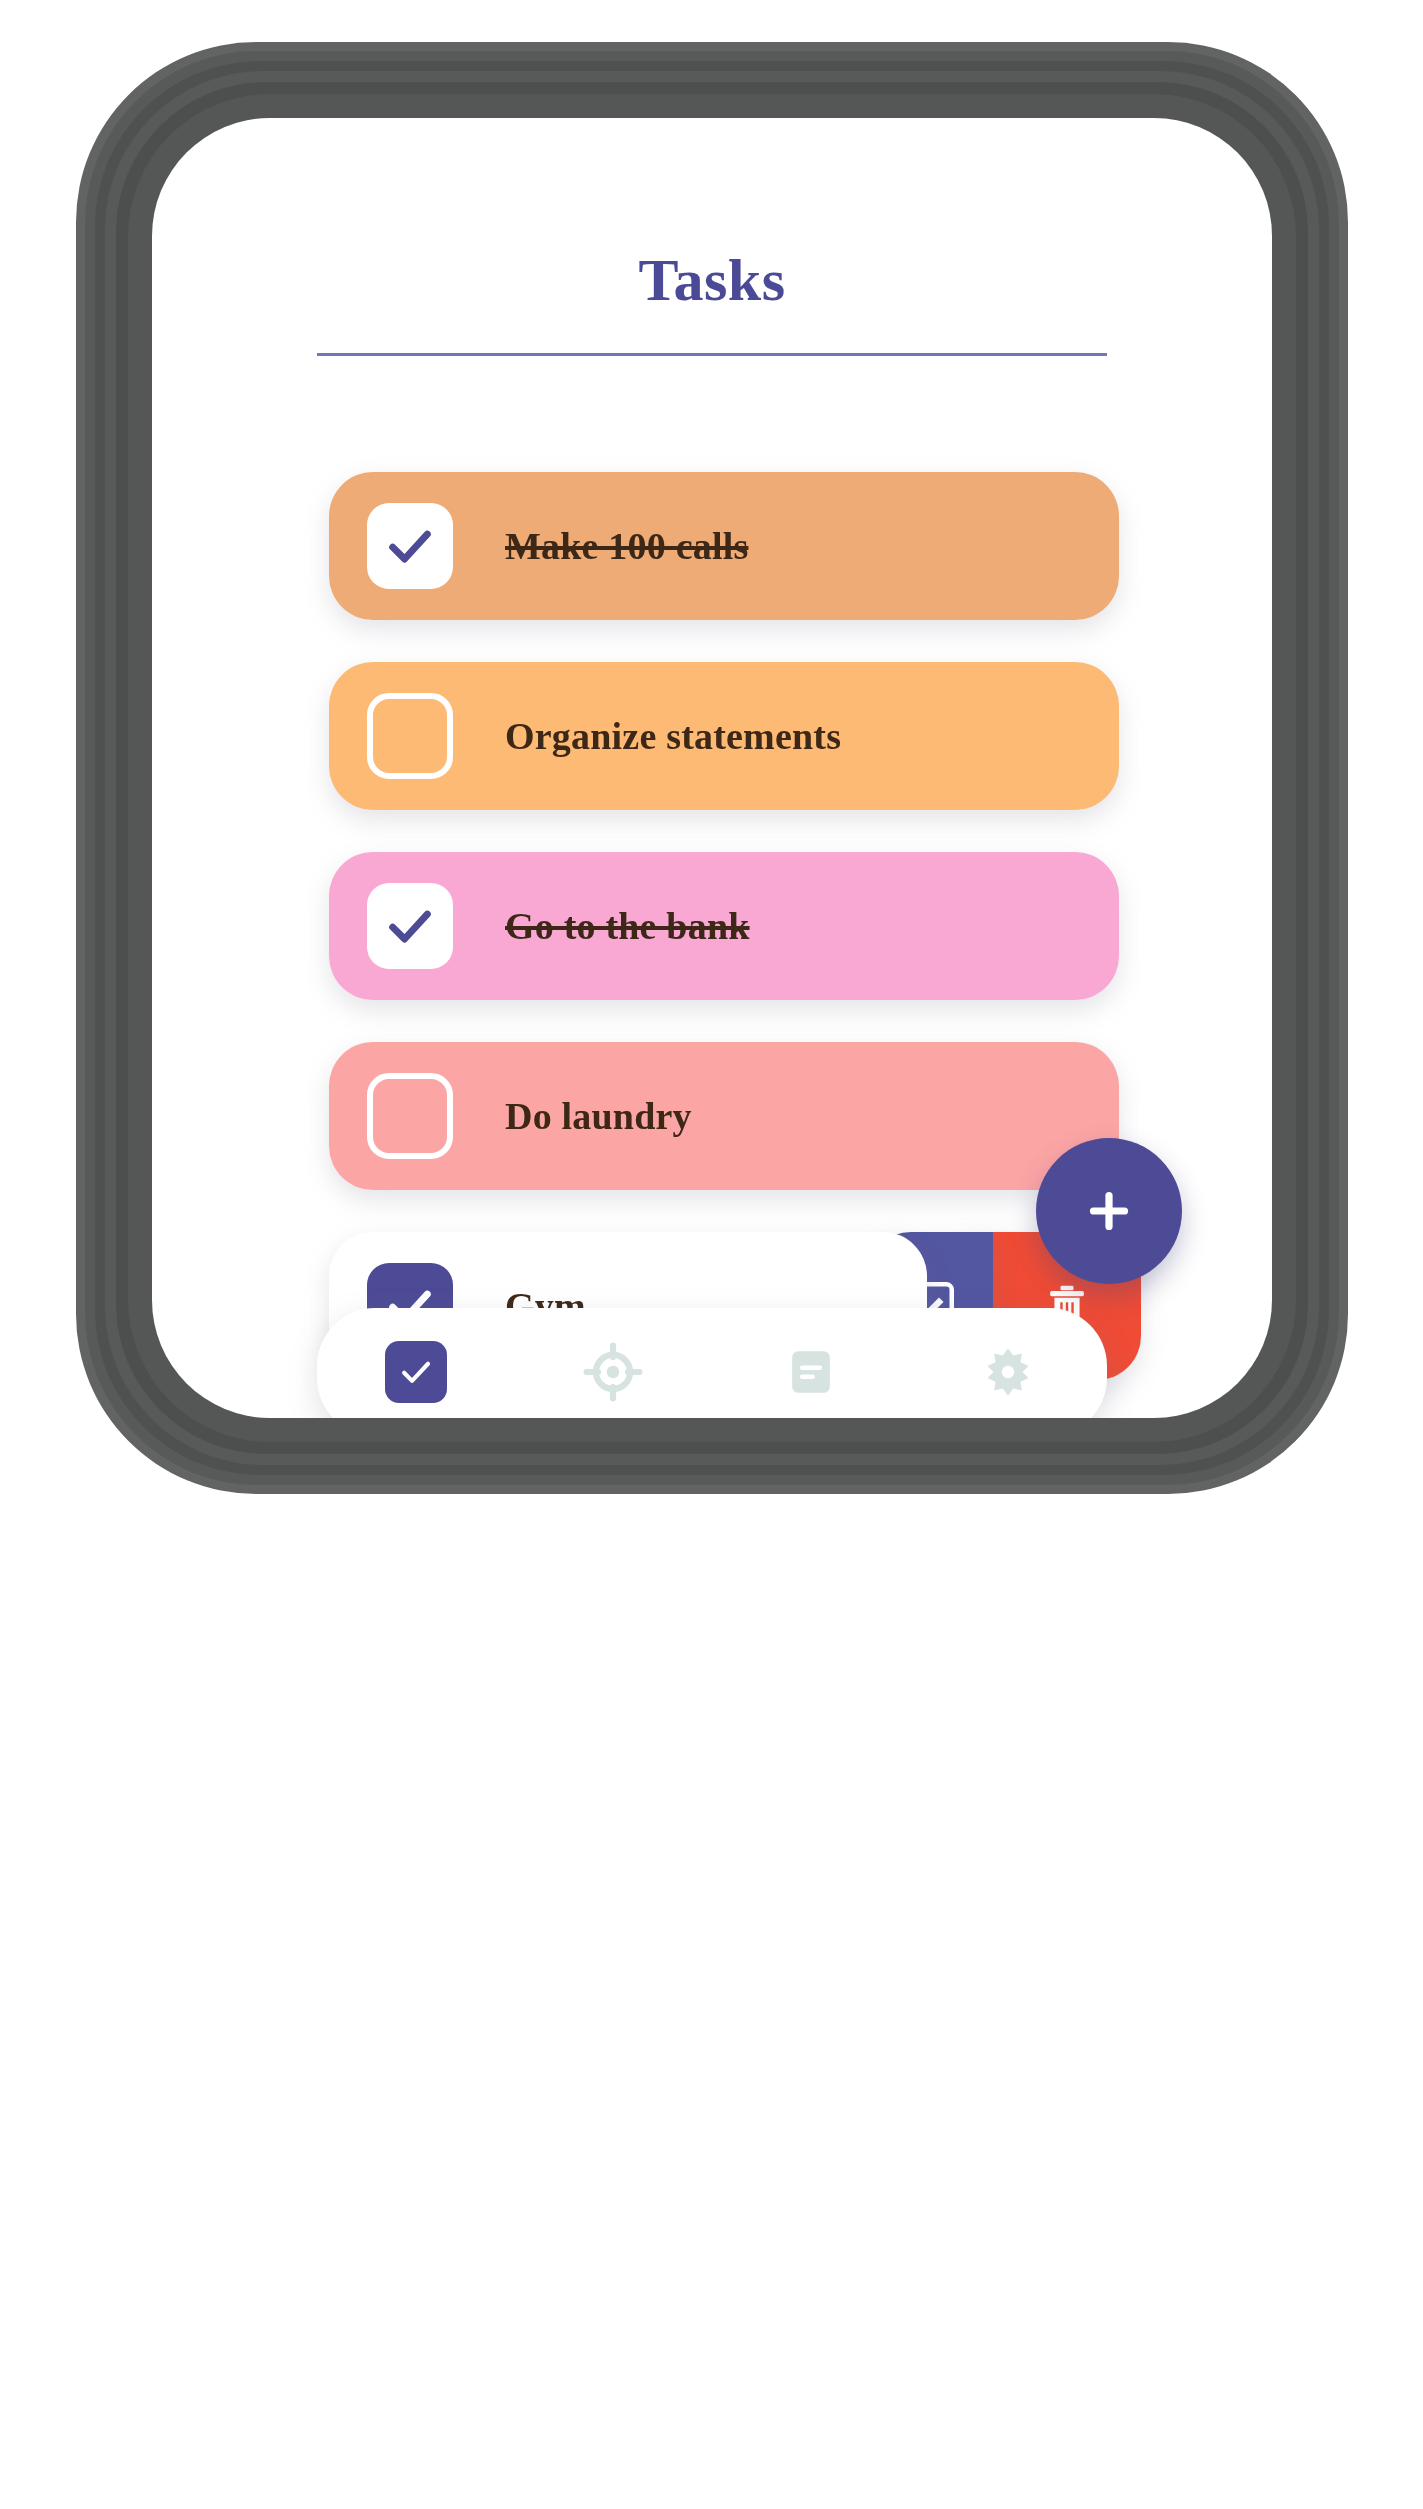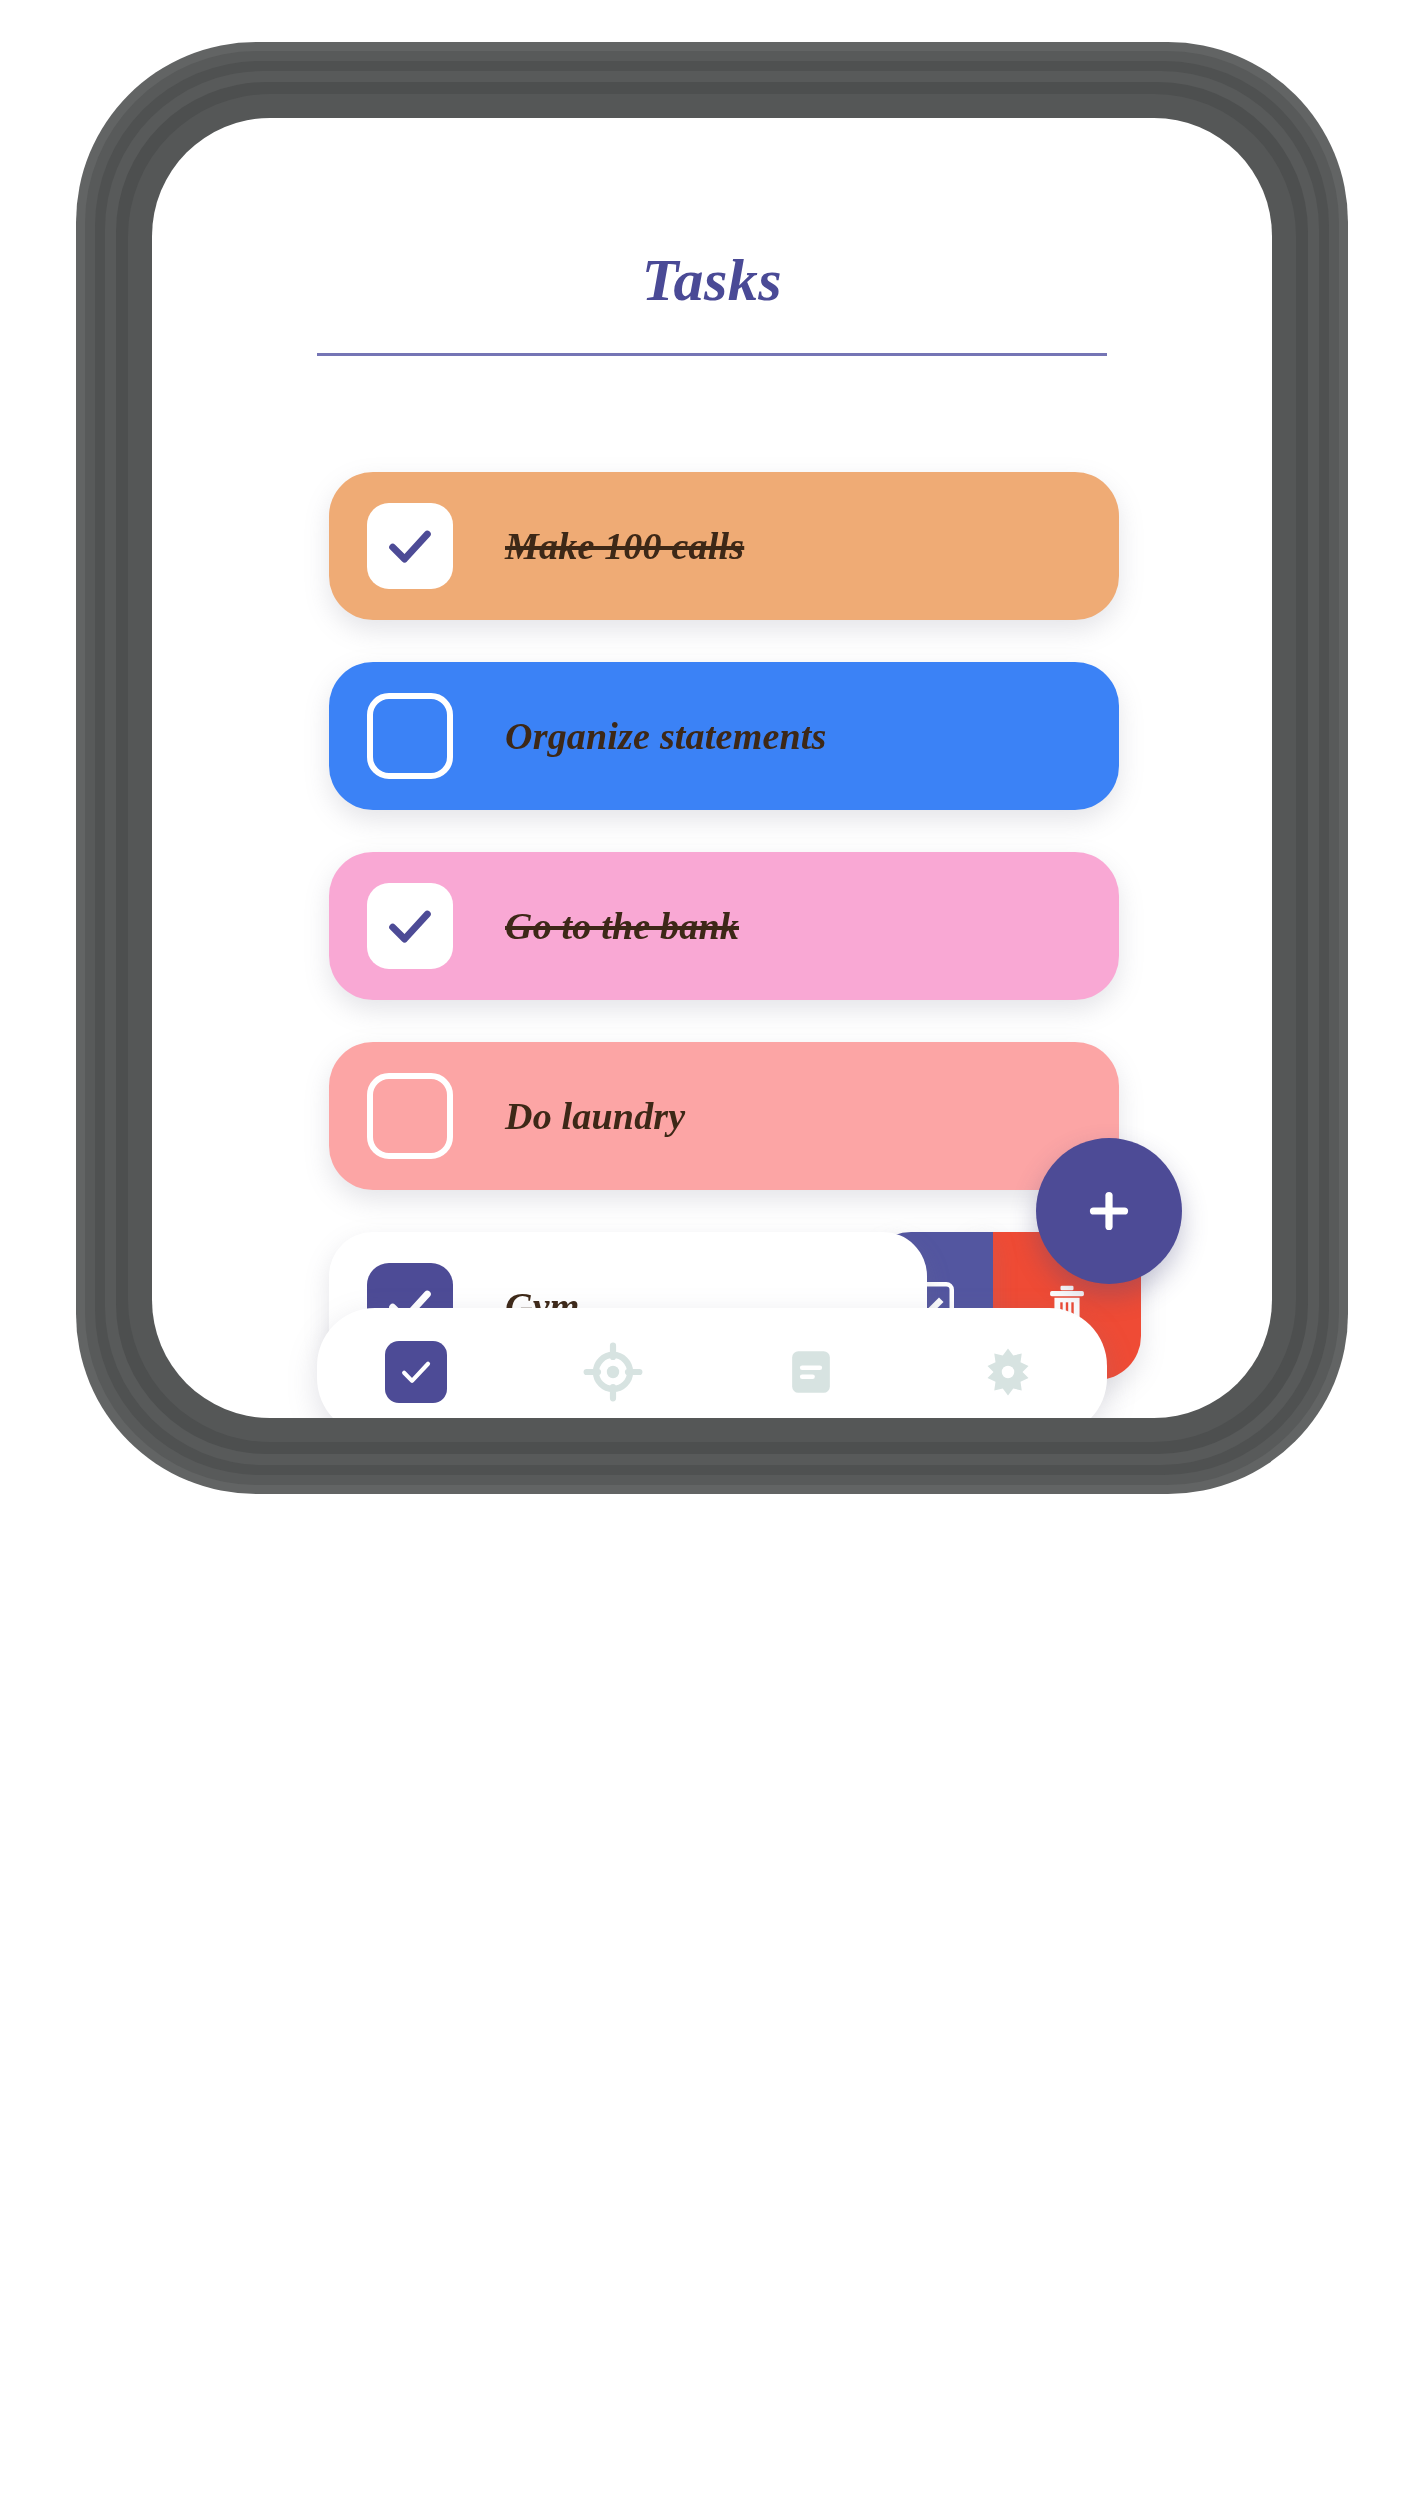--- a/index.html
+++ b/index.html
@@ -29,21 +29,20 @@
   .bezel.b5{left:40px;top:40px;width:1192px; height:1372px; background:#4d4f4f; border-radius:150px;}
   .bezel.b6{left:52px;top:52px;width:1168px; height:1348px; background:#555757; border-radius:142px;}
 
   #screen{
     position:absolute;
     left:76px; top:76px;
     width:1120px; height:1300px;
     background:#ffffff;
     border-radius:118px;
     overflow:hidden;
-    font-style:italic;
   }
 
   
   #app-header{
     position:absolute;
     left:0; top:0; width:1120px;
   }
   #page-title{
     margin:0;
     padding-top:128px;
@@ -198,21 +197,21 @@
           <div class="checkbox white-filled">
             <svg class="check-glyph" viewBox="0 0 24 24" fill="none">
               <path d="M4 12.5 L9.5 18 L20 6.5" stroke="#4d4b96" stroke-width="3.2" stroke-linecap="round" stroke-linejoin="round"></path>
             </svg>
           </div>
           <div class="task-label struck">Make 100 calls</div>
         </div>
       </div>
 
       <div class="task-row" style="top:190px;">
-        <div class="task-card colored" style="background:#3b82f6;margin-left:165px;">
+        <div class="task-card colored" style="background:#fdba74;margin-left:165px;">
           <div class="checkbox outline-white"></div>
           <div class="task-label">Organize statements</div>
         </div>
       </div>
 
       <div class="task-row" style="top:380px;">
         <div class="task-card colored" style="background:#f9a8d4;margin-left:165px;">
           <div class="checkbox white-filled">
             <svg class="check-glyph" viewBox="0 0 24 24" fill="none">
               <path d="M4 12.5 L9.5 18 L20 6.5" stroke="#4d4b96" stroke-width="3.2" stroke-linecap="round" stroke-linejoin="round"></path>

